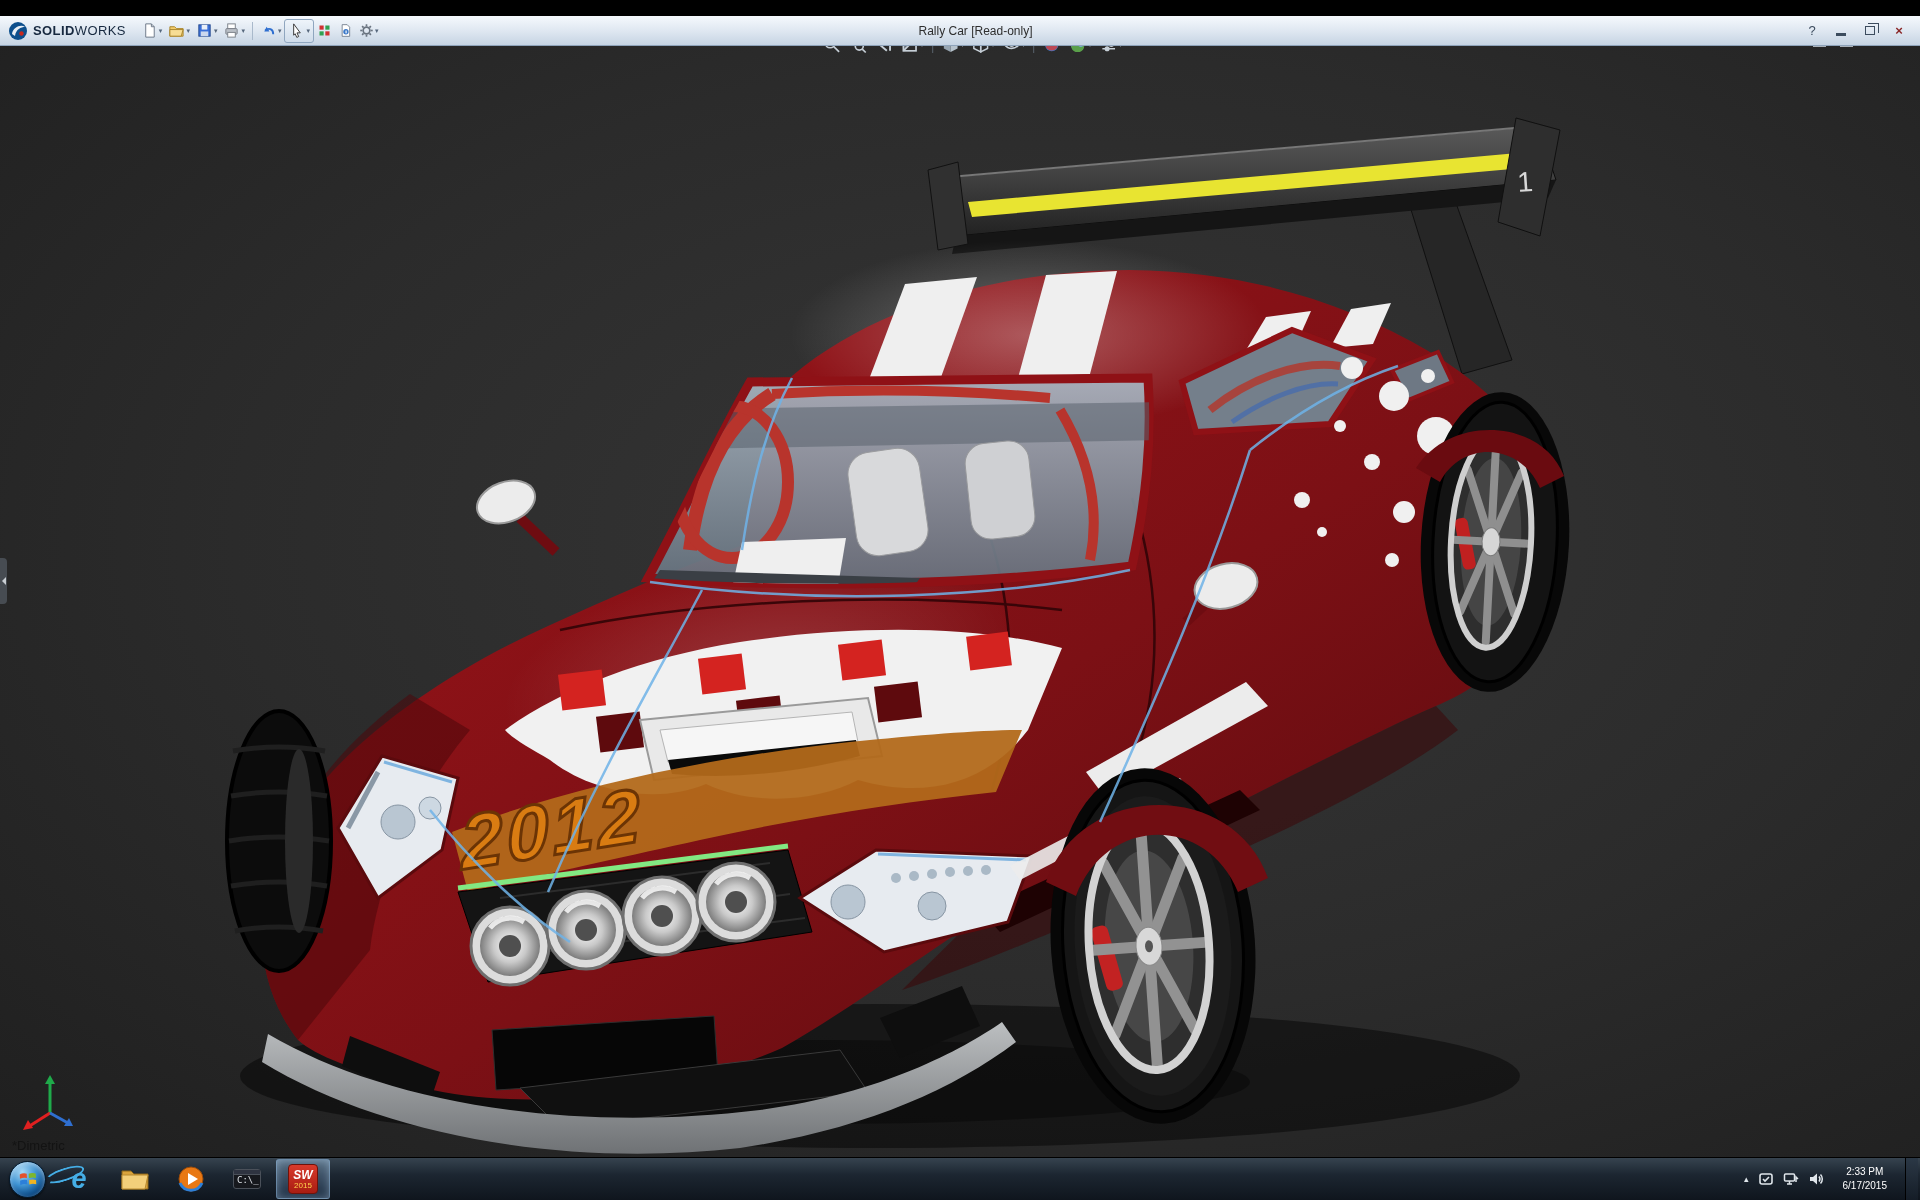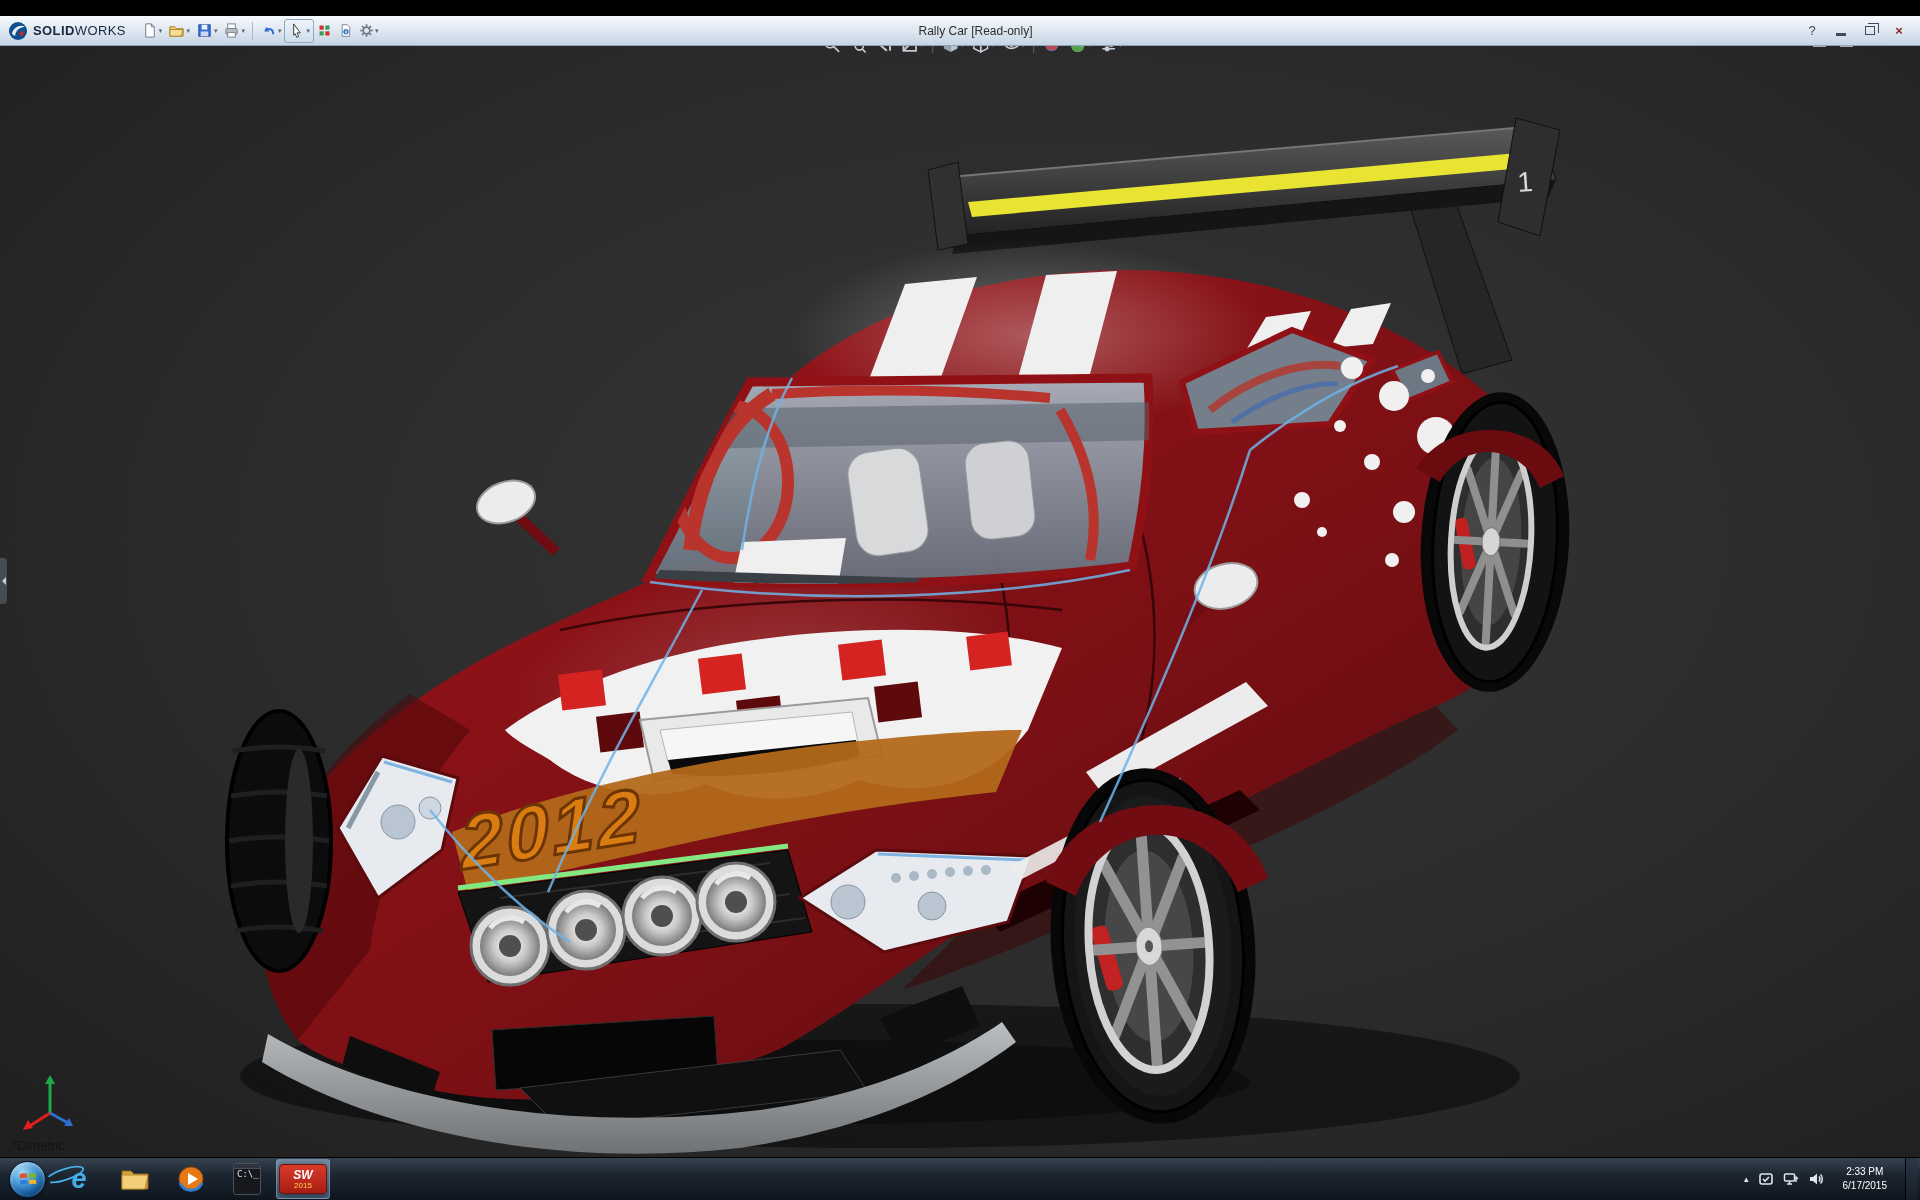--- a/index.html
+++ b/index.html
@@ -75,25 +75,25 @@
     border:1px solid #04192c; box-shadow:inset 0 2px 5px rgba(255,255,255,.55), 0 1px 2px rgba(0,0,0,.6);
     display:flex; align-items:center; justify-content:center; }
   .task-item{ width:54px; height:40px; margin:0 1px; display:flex; align-items:center; justify-content:center;
     border-radius:3px; position:relative; }
   .task-item.active{
     background:linear-gradient(rgba(160,200,235,.38),rgba(70,110,160,.28));
     border:1px solid rgba(150,190,225,.55); box-shadow:inset 0 0 9px rgba(190,225,255,.4); }
   .ie-e{ font-size:27px; font-style:italic; font-weight:bold; color:#45aee6; position:relative; line-height:1; }
   .ie-ring{ position:absolute; left:-7px; top:9px; width:40px; height:13px; border:2px solid #45aee6;
     border-left-color:transparent; border-radius:50%; transform:rotate(-18deg); }
-  .sw-icon{ width:48px; height:30px; background:linear-gradient(#d93a2b,#a81d12); border-radius:4px;
+  .sw-icon{ width:30px; height:30px; background:linear-gradient(#d93a2b,#a81d12); border-radius:4px;
     border:1px solid #70120a; display:flex; flex-direction:column; align-items:center; justify-content:center; }
   .sw-icon .sw{ color:#fff; font-weight:bold; font-size:12px; line-height:12px; font-style:italic; }
   .sw-icon .yr{ color:#ffd34d; font-size:8px; line-height:9px; font-weight:normal; }
-  .console-icon{ width:28px; height:32px; background:#16181d; border:1px solid #4a5059; border-radius:3px; }
+  .console-icon{ width:28px; height:20px; background:#16181d; border:1px solid #4a5059; border-radius:3px; }
   .console-icon .cbar{ height:5px; background:#2e3340; border-bottom:1px solid #4a5059; }
   .console-icon .ctxt{ color:#dfe3e8; font-size:9px; line-height:10px; padding-left:3px;
     font-family:"DejaVu Sans Mono", monospace; }
   .tray{ margin-left:auto; display:flex; align-items:center; gap:9px; padding-right:2px; }
   .tray-caret{ color:#dfe5ea; font-size:9px; }
   .clock{ text-align:center; font-size:10px; line-height:14px; color:#fff; padding:0 9px; }
   .show-desktop{ width:13px; height:43px; border-left:1px solid #000;
     background:linear-gradient(#2b3846,#141c26); }
 </style>
 </head>

